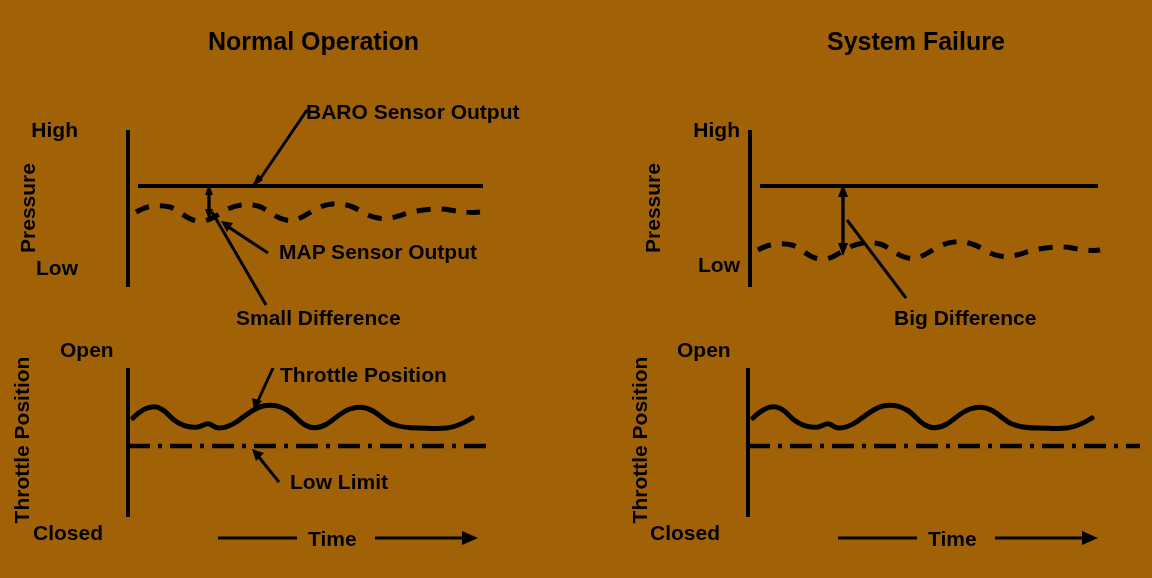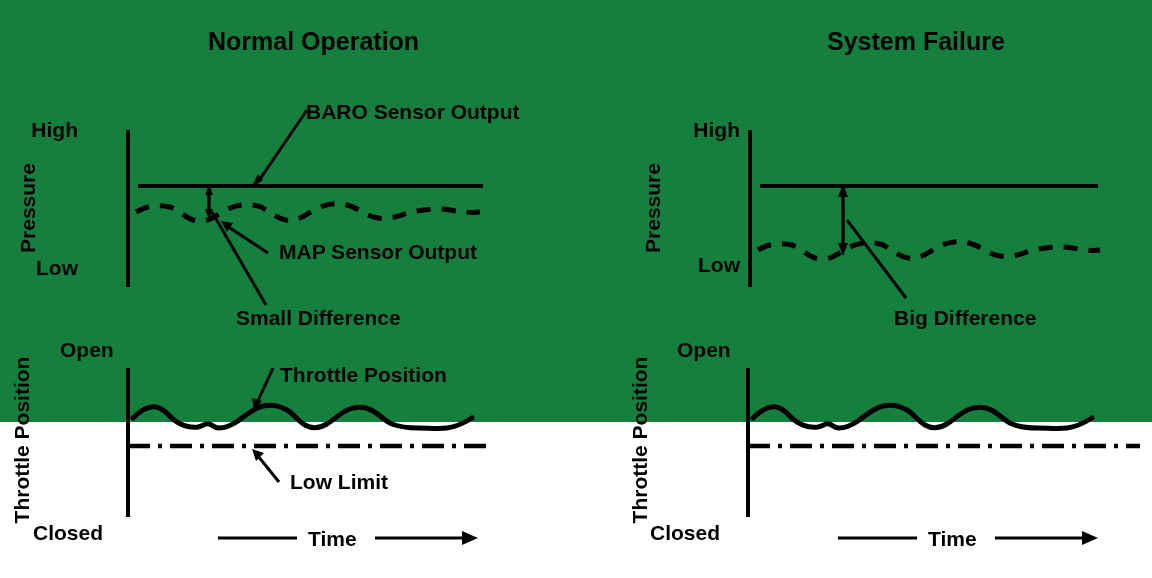--- a/index.html
+++ b/index.html
@@ -9,22 +9,22 @@
   }
   body {
     width: 1152px;
     height: 578px;
     overflow: hidden;
     font-family: "Liberation Sans", sans-serif;
   }
   #diagram-root {
     position: relative;
     width: 1152px;
-    height: 422px;
-    background: #15803d;
+    height: 578px;
+    background: #a16207;
     text-decoration: underline;
   }
   svg#diagram-svg {
     display: block;
     width: 1152px;
     height: 578px;
   }
   .axis-line {
     stroke: #000000;
     stroke-width: 4;

